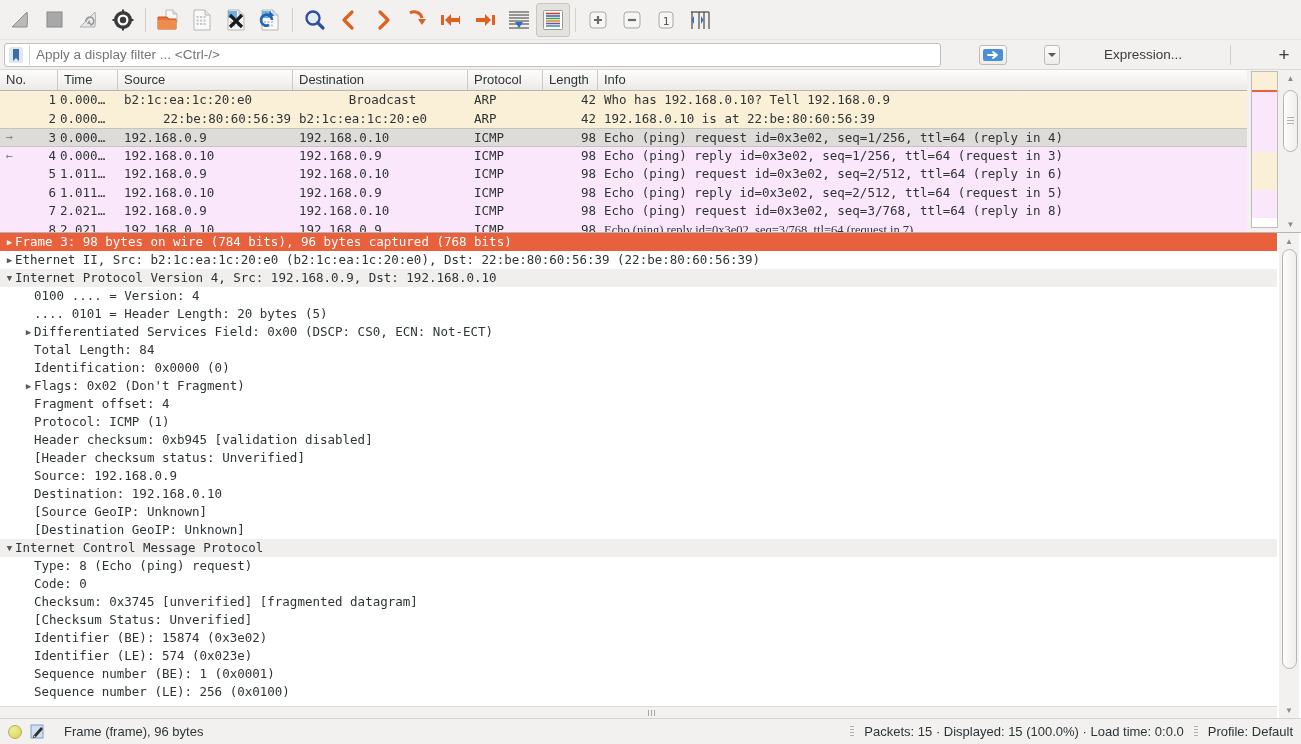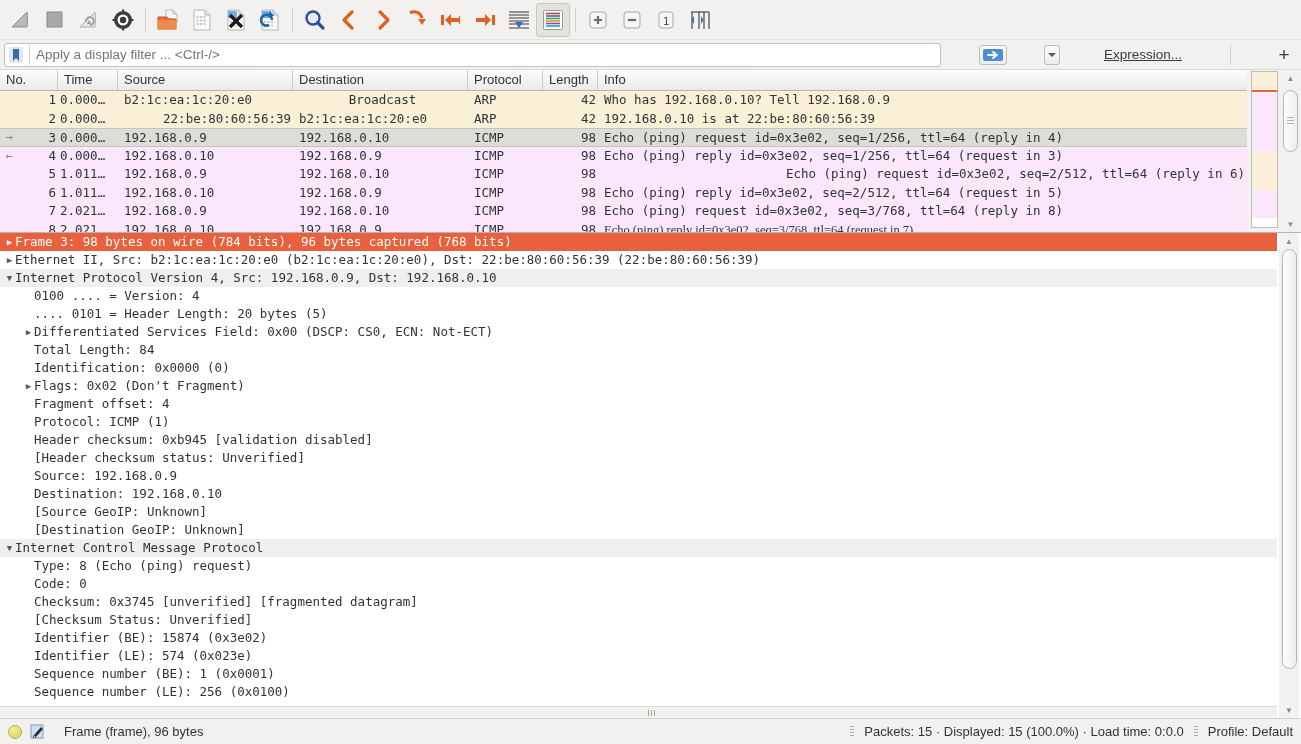--- a/index.html
+++ b/index.html
@@ -72,21 +72,20 @@
   .filter-drop-btn {
     width: 16px; height: 20px;
     background: linear-gradient(#fcfcfc,#eeecea);
     border: 1px solid #bfbcb7; border-radius: 3px;
     display:flex; align-items:center; justify-content:center;
   }
   .expression-btn {
     padding: 0 8px; height: 24px; line-height: 24px;
     font-size: 13.5px; color: #3b3b3b;
     white-space: nowrap;
-    text-decoration: underline;
   }
   .vsep { width:1px; height:20px; background:#d3d0cb; margin:0 4px; }
   .plus-btn { width: 26px; text-align:center; font-size: 19px; color:#3b3b3b; line-height: 22px; }
 
   
   .packet-list-area {
     height: 163px; min-height: 163px;
     display: flex;
     background: #fde047;
     border-bottom: 1px solid #b8b5b0;
@@ -461,21 +460,21 @@
             <div class="pc" style="flex: 1 1 0%; padding-left: 6px; text-align: left;">Echo (ping) reply    id=0x3e02, seq=1/256, ttl=64 (request in 3)</div>
           </div>
           <div class="prow icmp">
             <div class="arrowcol"></div>
             <div class="pc" style="width: 40px; text-align: right;">5</div>
             <div class="pc" style="width: 60px; padding-left: 2px; text-align: left;">1.011…</div>
             <div class="pc" style="width: 175px; padding-left: 6px; text-align: left;">192.168.0.9</div>
             <div class="pc" style="width: 175px; padding-left: 6px; text-align: left;">192.168.0.10</div>
             <div class="pc" style="width: 75px; padding-left: 6px; text-align: left;">ICMP</div>
             <div class="pc" style="width: 55px; text-align: right;">98</div>
-            <div class="pc" style="flex: 1 1 0%; padding-left: 6px; text-align: right;">Echo (ping) request  id=0x3e02, seq=2/512, ttl=64 (reply in 6)</div>
+            <div class="pc" style="flex: 1 1 0%; padding-left: 6px; text-align: left;">Echo (ping) request  id=0x3e02, seq=2/512, ttl=64 (reply in 6)</div>
           </div>
           <div class="prow icmp">
             <div class="arrowcol"></div>
             <div class="pc" style="width: 40px; text-align: right;">6</div>
             <div class="pc" style="width: 60px; padding-left: 2px; text-align: left;">1.011…</div>
             <div class="pc" style="width: 175px; padding-left: 6px; text-align: left;">192.168.0.10</div>
             <div class="pc" style="width: 175px; padding-left: 6px; text-align: left;">192.168.0.9</div>
             <div class="pc" style="width: 75px; padding-left: 6px; text-align: left;">ICMP</div>
             <div class="pc" style="width: 55px; text-align: right;">98</div>
             <div class="pc" style="flex: 1 1 0%; padding-left: 6px; text-align: left;">Echo (ping) reply    id=0x3e02, seq=2/512, ttl=64 (request in 5)</div>

